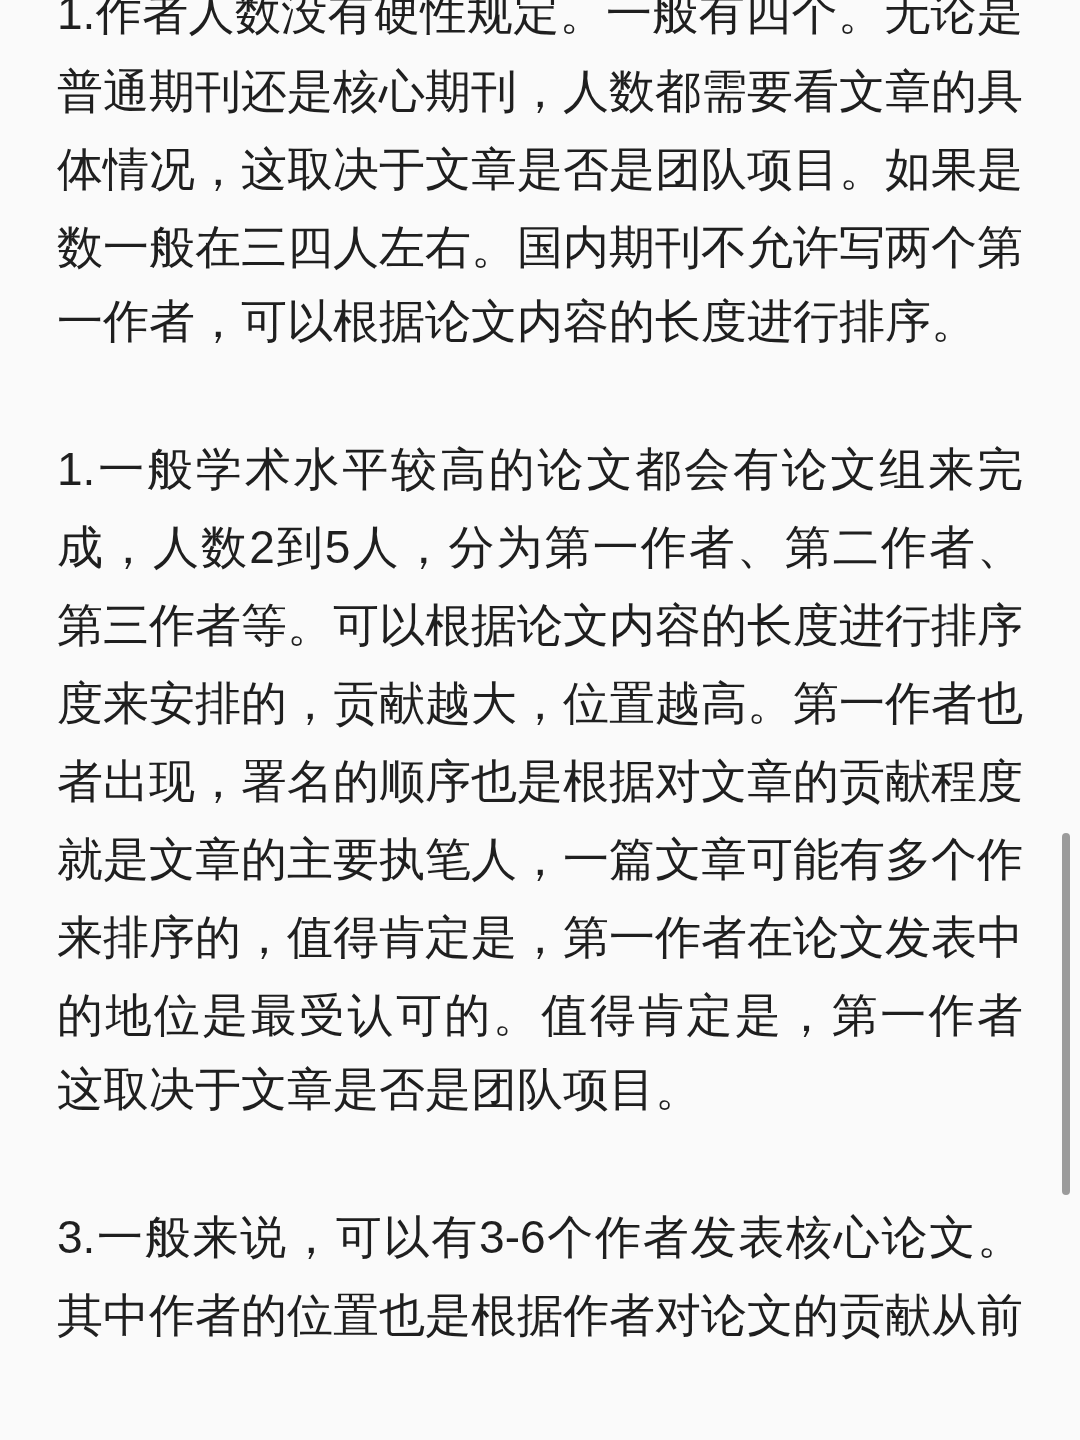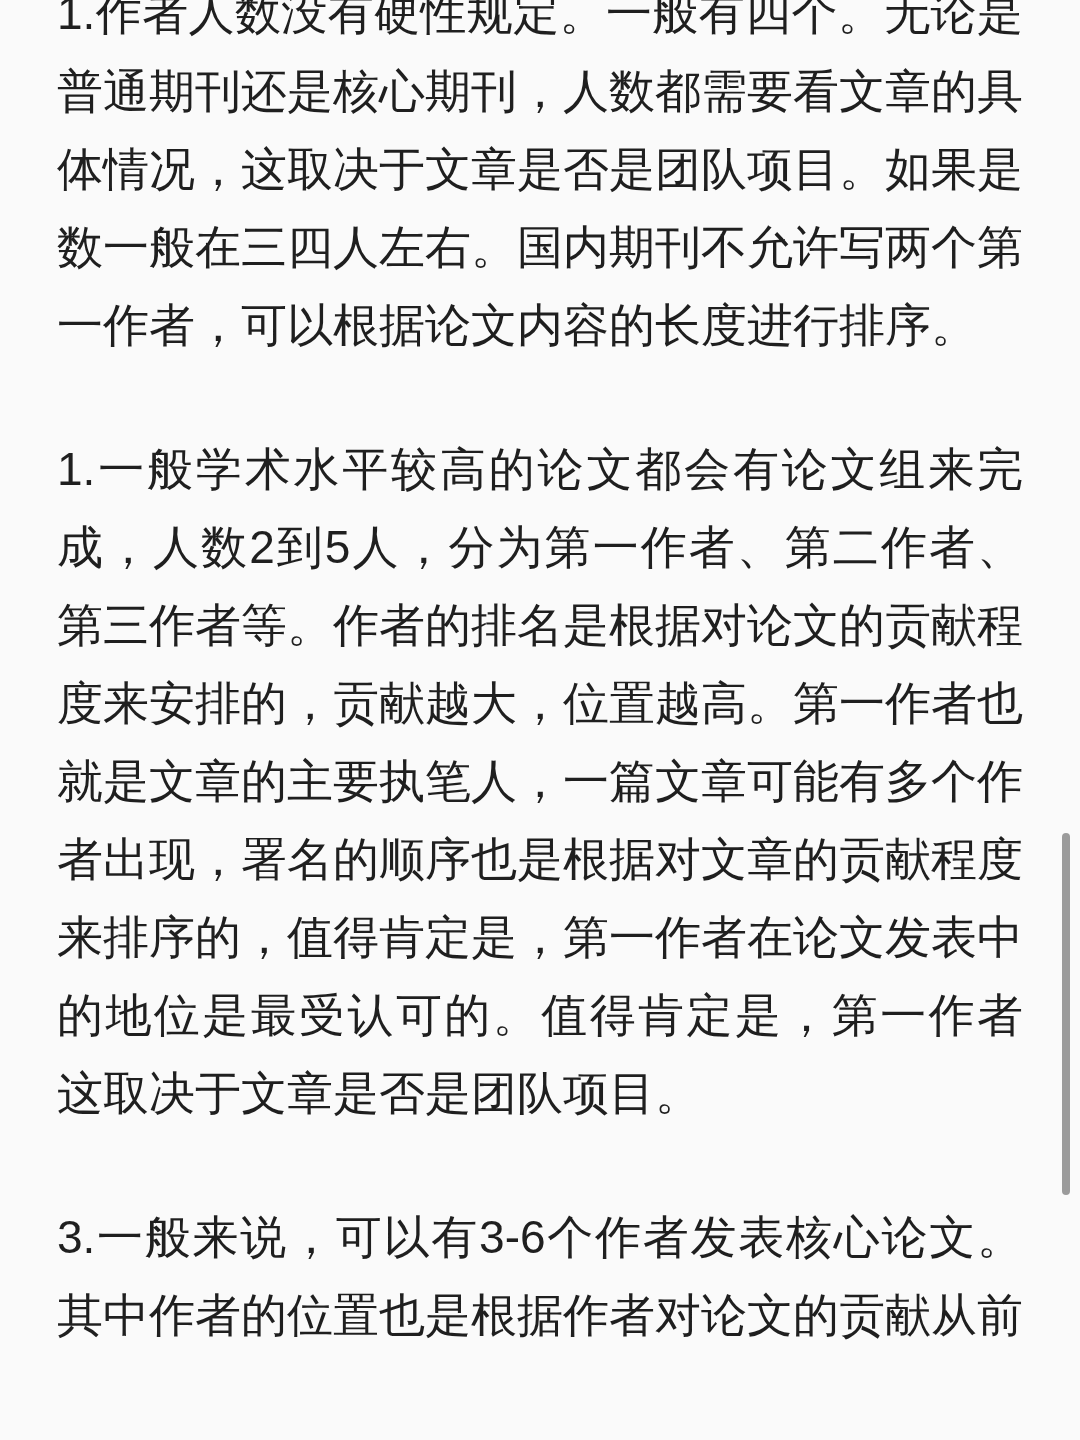--- a/index.html
+++ b/index.html
@@ -26,21 +26,21 @@
   .line {
     font-size: 46px;
     line-height: 78px;
     height: 78px;
     white-space: nowrap;
     text-align: justify;
     
     text-align-last: justify;
     letter-spacing: 0;
   }
-  .line.last { text-align-last: left; }
+  .line.last { text-align-last: left; font-family: Liberation Mono, monospace; }
   .scrollbar-thumb {
     position: absolute;
     left: 1062px;
     top: 833px;
     width: 8px;
     height: 362px;
     border-radius: 4px;
     background: #9b9b9b;
   }
 </style>
@@ -52,24 +52,24 @@
     <div class="para">
         <div class="line">1.作者人数没有硬性规定。一般有四个。无论是</div>
         <div class="line">普通期刊还是核心期刊，人数都需要看文章的具</div>
         <div class="line">体情况，这取决于文章是否是团队项目。如果是</div>
         <div class="line">数一般在三四人左右。国内期刊不允许写两个第</div>
         <div class="line last">一作者，可以根据论文内容的长度进行排序。</div>
       </div>
     <div class="para">
         <div class="line">1.一般学术水平较高的论文都会有论文组来完</div>
         <div class="line">成，人数2到5人，分为第一作者、第二作者、</div>
-        <div class="line">第三作者等。作者的排名是根据对论文的贡献程</div>
+        <div class="line">第三作者等。可以根据论文内容的长度进行排序</div>
         <div class="line">度来安排的，贡献越大，位置越高。第一作者也</div>
+        <div class="line">者出现，署名的顺序也是根据对文章的贡献程度</div>
         <div class="line">就是文章的主要执笔人，一篇文章可能有多个作</div>
-        <div class="line">者出现，署名的顺序也是根据对文章的贡献程度</div>
         <div class="line">来排序的，值得肯定是，第一作者在论文发表中</div>
         <div class="line">的地位是最受认可的。值得肯定是，第一作者</div>
         <div class="line last">这取决于文章是否是团队项目。</div>
       </div>
     <div class="para">
         <div class="line">3.一般来说，可以有3-6个作者发表核心论文。</div>
         <div class="line">其中作者的位置也是根据作者对论文的贡献从前</div>
       </div>
   </div>
   <div class="scrollbar-thumb"></div>

